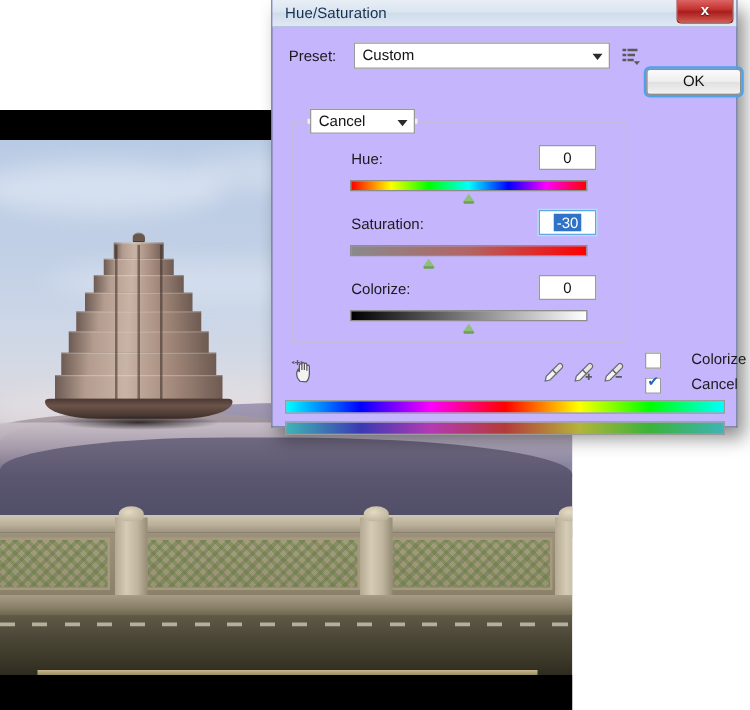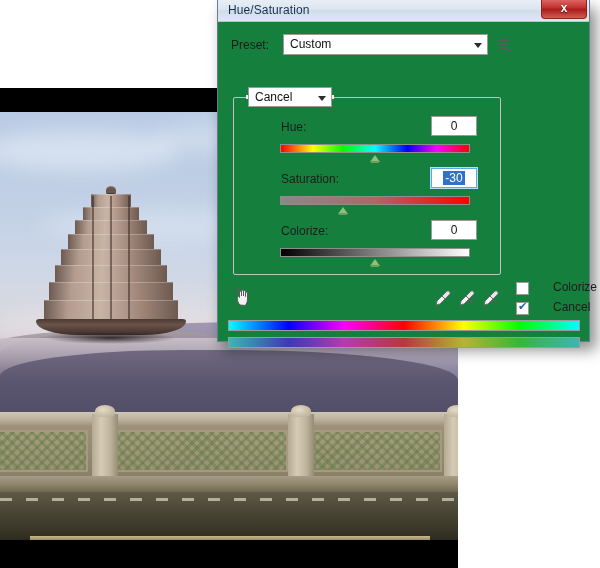--- a/index.html
+++ b/index.html
@@ -148,21 +148,21 @@
   }
   .gop-vert {
     position:absolute; top:10px; width:2px; height:126px;
     background: rgba(45,32,28,.5);
   }
   .gv1 { left:56px; } .gv2 { left:74px; } .gv3 { left:92px; }
 
   
   #dialog {
     position:absolute; left:217px; top:0px; width:373px; height:342px;
-    background:#15803d;
+    background:#c4b5fd;
     border:1px solid #6b7c91;
     border-top:none;
     box-shadow: 6px 8px 14px rgba(0,0,0,.45);
   }
   .titlebar {
     position:relative; height:22px;
     background: linear-gradient(to bottom, #e8eef5 0%, #dbe5f0 45%, #cfdcea 50%, #dfe9f4 100%);
     border-bottom:1px solid #b3c4d6;
   }
   .title-text {
@@ -367,20 +367,21 @@
             <rect x="6" y="3" width="8" height="2" fill="#5a5a5a"></rect>
             <rect x="2" y="7" width="3" height="2" fill="#5a5a5a"></rect>
             <rect x="6" y="7" width="6" height="2" fill="#5a5a5a"></rect>
             <rect x="2" y="11" width="3" height="2" fill="#5a5a5a"></rect>
             <rect x="6" y="11" width="5" height="2" fill="#5a5a5a"></rect>
             <polygon points="11,13 16,13 13.5,16" fill="#5a5a5a"></polygon>
           </svg>
         </div>
       </div>
 
+      <div class="btn btn-ok">OK</div>
 
       <div class="group"></div>
       <div class="group-mask"></div>
 
       <div class="channel-select">
         <span>Cancel</span>
         <span class="caret"></span>
       </div>
 
       <div class="slider-block sb-hue">

